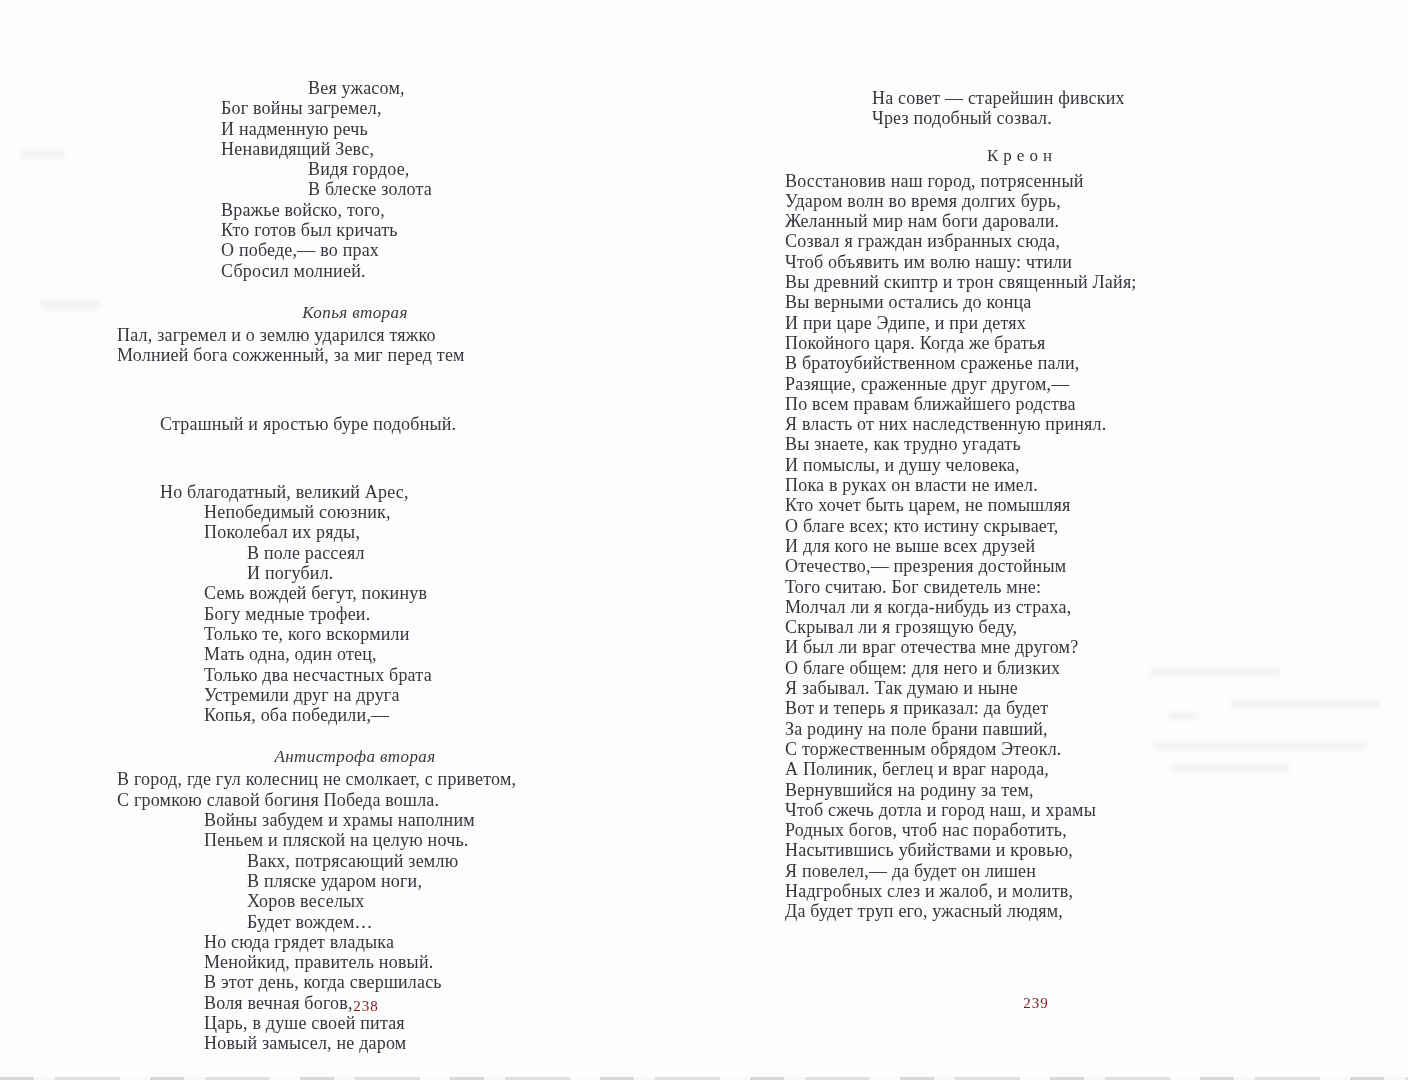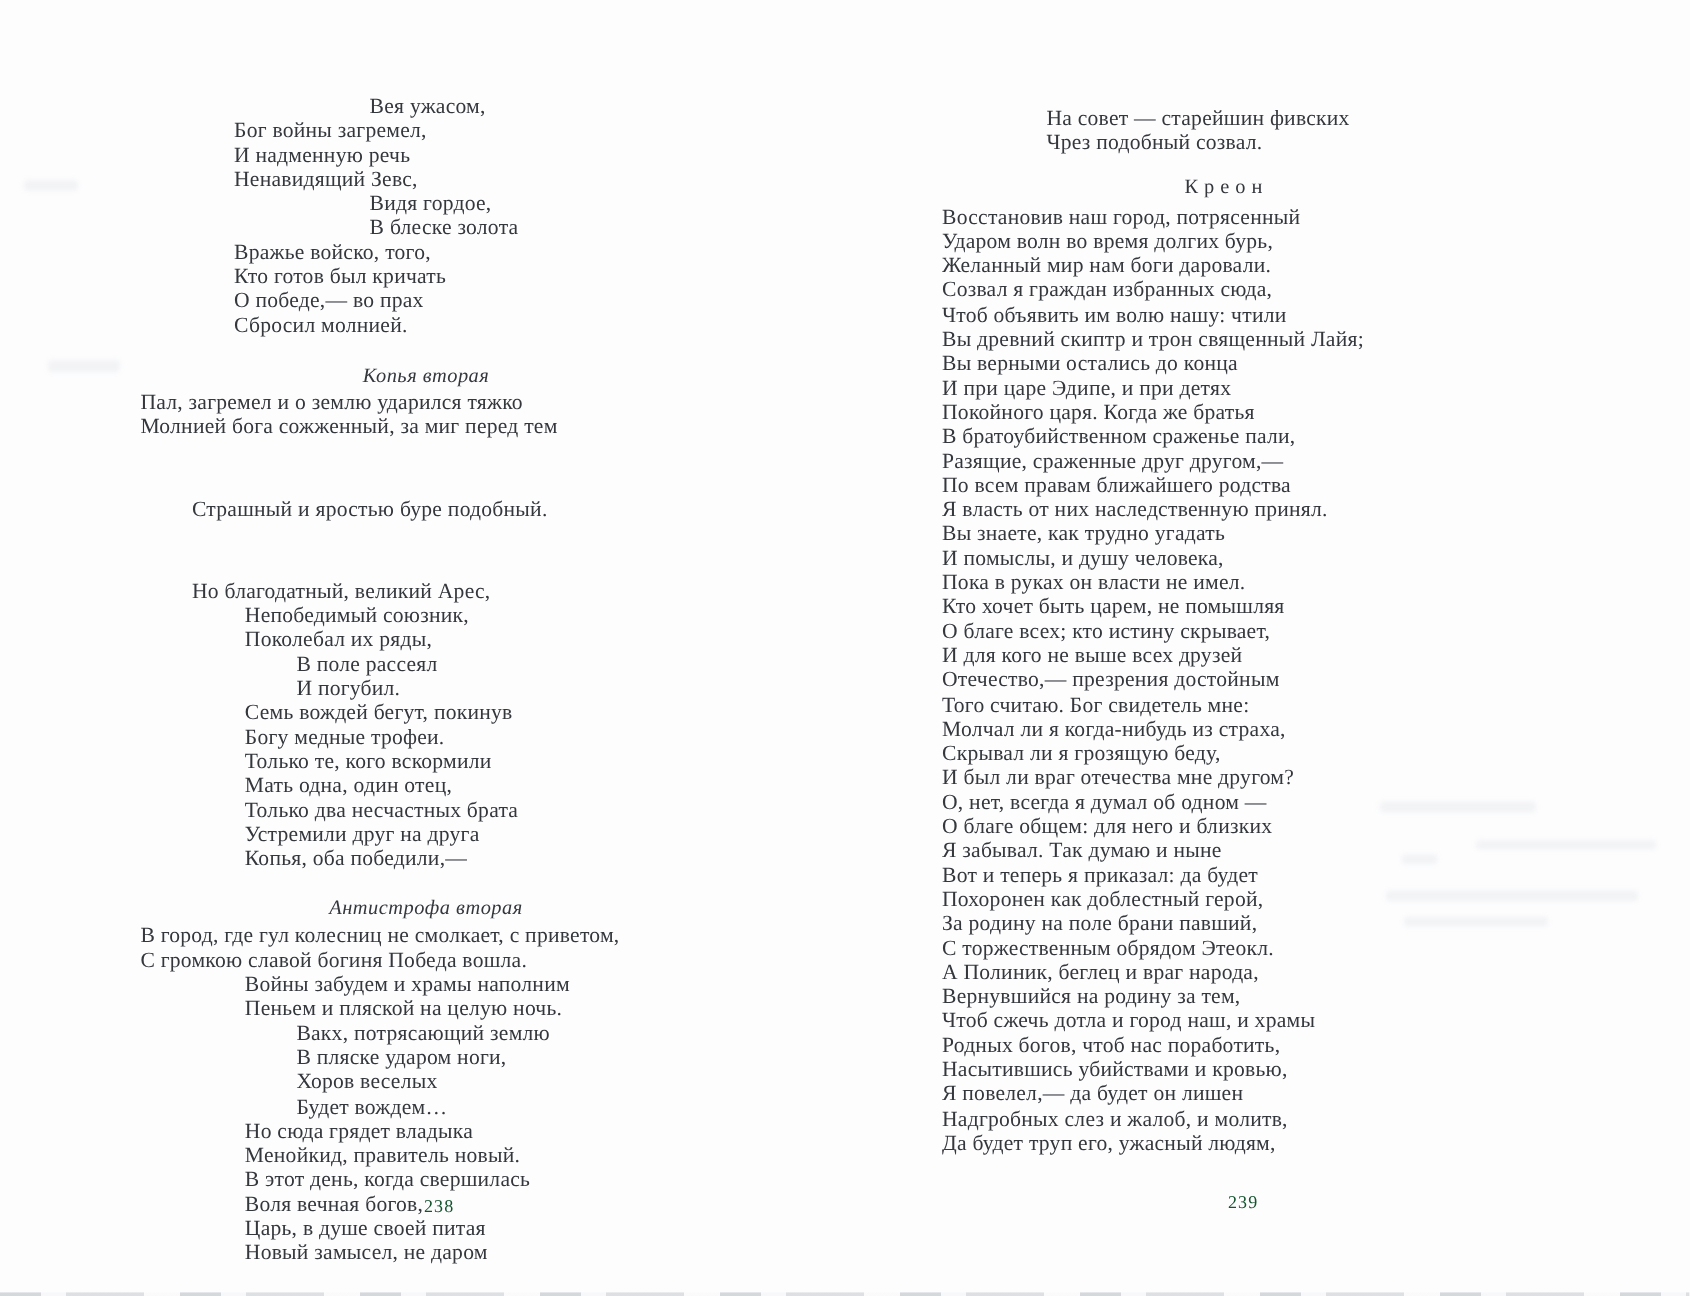--- a/index.html
+++ b/index.html
@@ -13,32 +13,32 @@
   #left-col{left:117px;top:78px;width:476px;}
   #right-col{left:785px;top:88px;width:474px;}
   .line{
     font-size:18px;line-height:20.3px;letter-spacing:0.2px;
     white-space:nowrap;
   }
   .i0{margin-left:0;}
   .i1{margin-left:43px;margin-top:48px;}
   .i2{margin-left:87px;}
   .i3{margin-left:130px;}
-  .i4{margin-left:78px;}
+  .i4{margin-left:104px;}
   .i5{margin-left:191px;}
   .heading-italic{
     font-style:italic;text-align:center;font-size:17px;line-height:20px;
     letter-spacing:0.4px;margin-top:22px;margin-bottom:2px;
   }
   .heading-spaced{
     text-align:center;font-size:17px;line-height:21px;
     letter-spacing:5px;margin-top:16px;margin-bottom:5px;
   }
   .page-number{
-    position:absolute;font-size:15px;letter-spacing:1px;color:#14532d;
+    position:absolute;font-size:15px;letter-spacing:1px;color:#7f1d1d;
     width:46px;text-align:center;
   }
   #page-num-left{left:343px;top:998px;}
   #page-num-right{left:1013px;top:995px;}
   
   .smudge{
     position:absolute;background:rgba(145,155,165,0.10);
     filter:blur(2px);border-radius:3px;pointer-events:none;
   }
   #bottom-edge{
@@ -125,25 +125,23 @@
       <div class="line i0">И помыслы, и душу человека,</div>
       <div class="line i0">Пока в руках он власти не имел.</div>
       <div class="line i0">Кто хочет быть царем, не помышляя</div>
       <div class="line i0">О благе всех; кто истину скрывает,</div>
       <div class="line i0">И для кого не выше всех друзей</div>
       <div class="line i0">Отечество,— презрения достойным</div>
       <div class="line i0">Того считаю. Бог свидетель мне:</div>
       <div class="line i0">Молчал ли я когда-нибудь из страха,</div>
       <div class="line i0">Скрывал ли я грозящую беду,</div>
       <div class="line i0">И был ли враг отечества мне другом?</div>
-      <div class="line i0">О, нет, всегда я думал об одном —</div>
       <div class="line i0">О благе общем: для него и близких</div>
       <div class="line i0">Я забывал. Так думаю и ныне</div>
       <div class="line i0">Вот и теперь я приказал: да будет</div>
-      <div class="line i0">Похоронен как доблестный герой,</div>
       <div class="line i0">За родину на поле брани павший,</div>
       <div class="line i0">С торжественным обрядом Этеокл.</div>
       <div class="line i0">А Полиник, беглец и враг народа,</div>
       <div class="line i0">Вернувшийся на родину за тем,</div>
       <div class="line i0">Чтоб сжечь дотла и город наш, и храмы</div>
       <div class="line i0">Родных богов, чтоб нас поработить,</div>
       <div class="line i0">Насытившись убийствами и кровью,</div>
       <div class="line i0">Я повелел,— да будет он лишен</div>
       <div class="line i0">Надгробных слез и жалоб, и молитв,</div>
       <div class="line i0">Да будет труп его, ужасный людям,</div>

